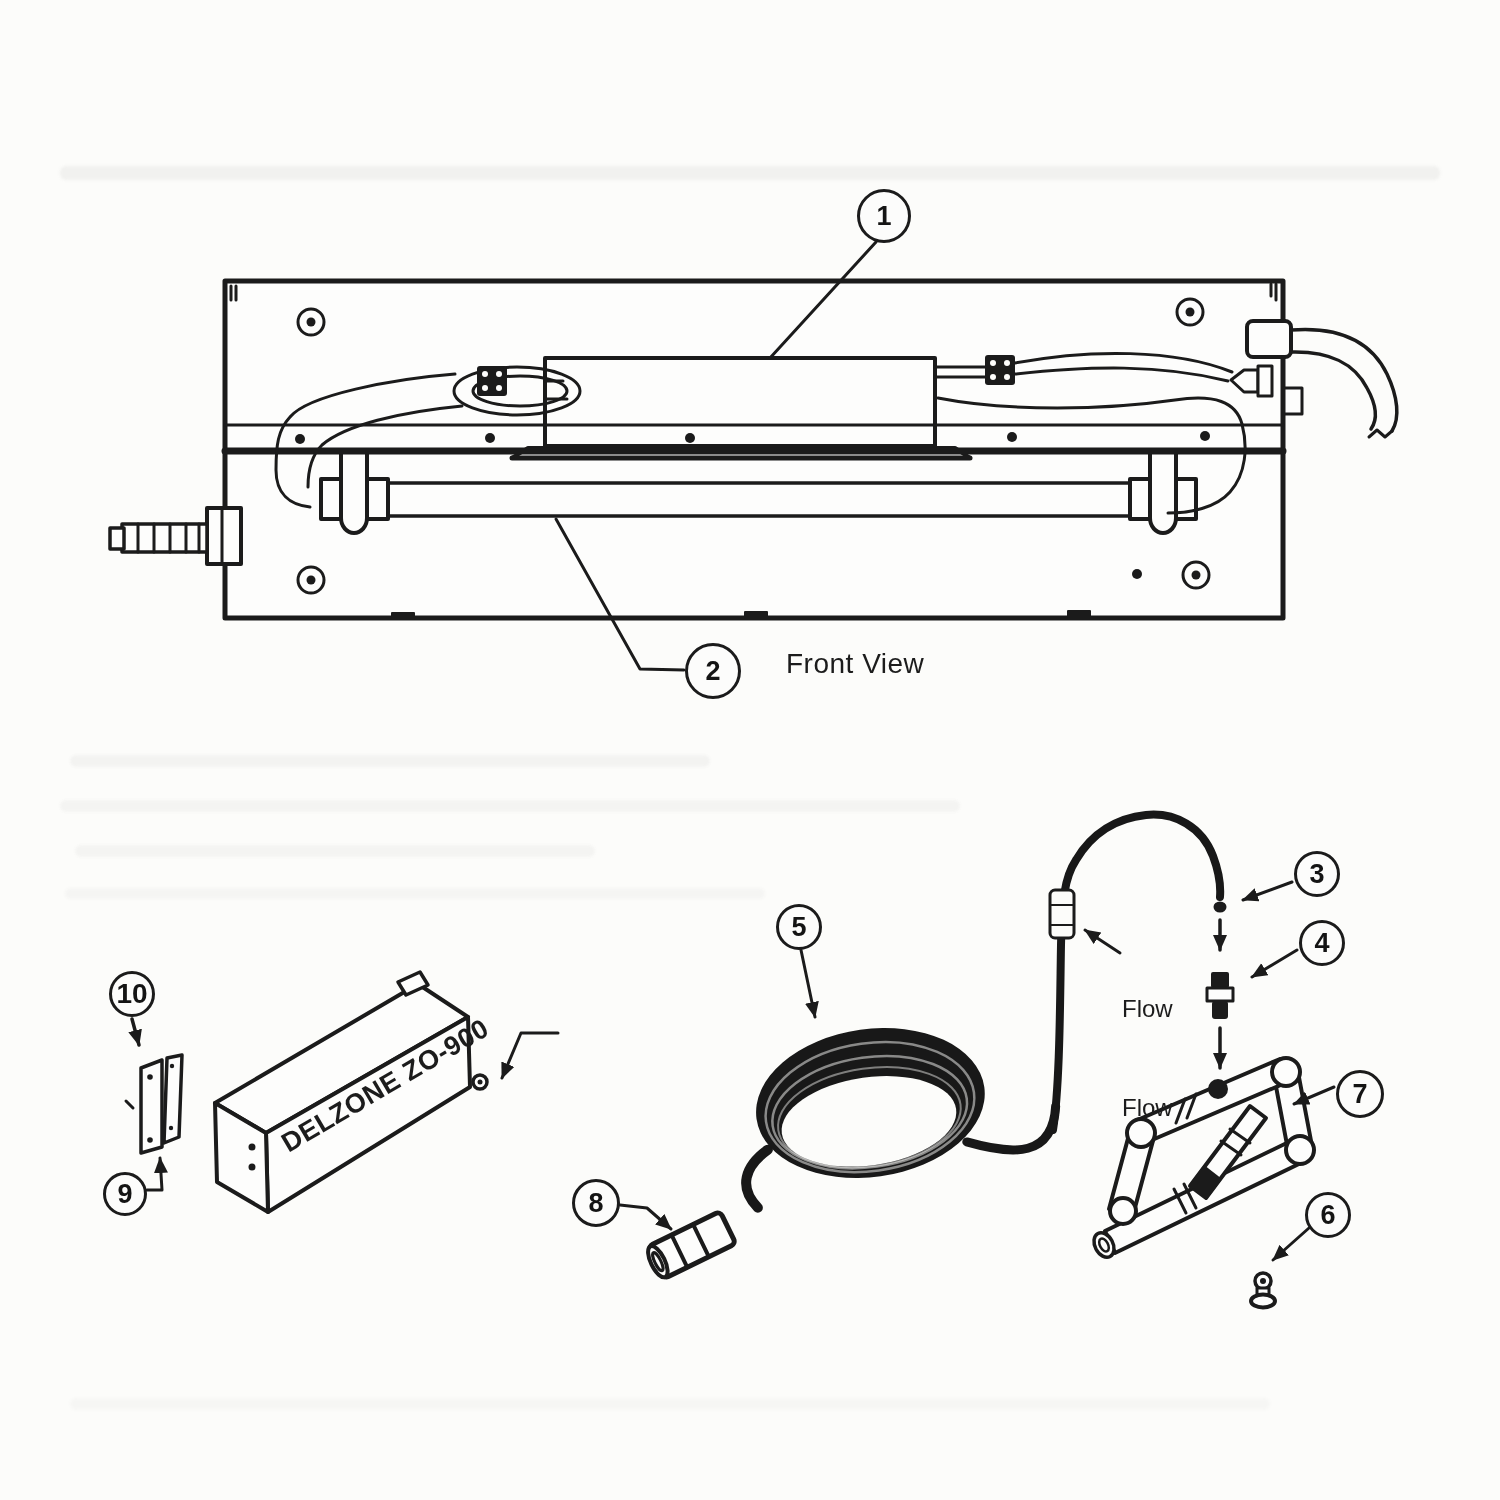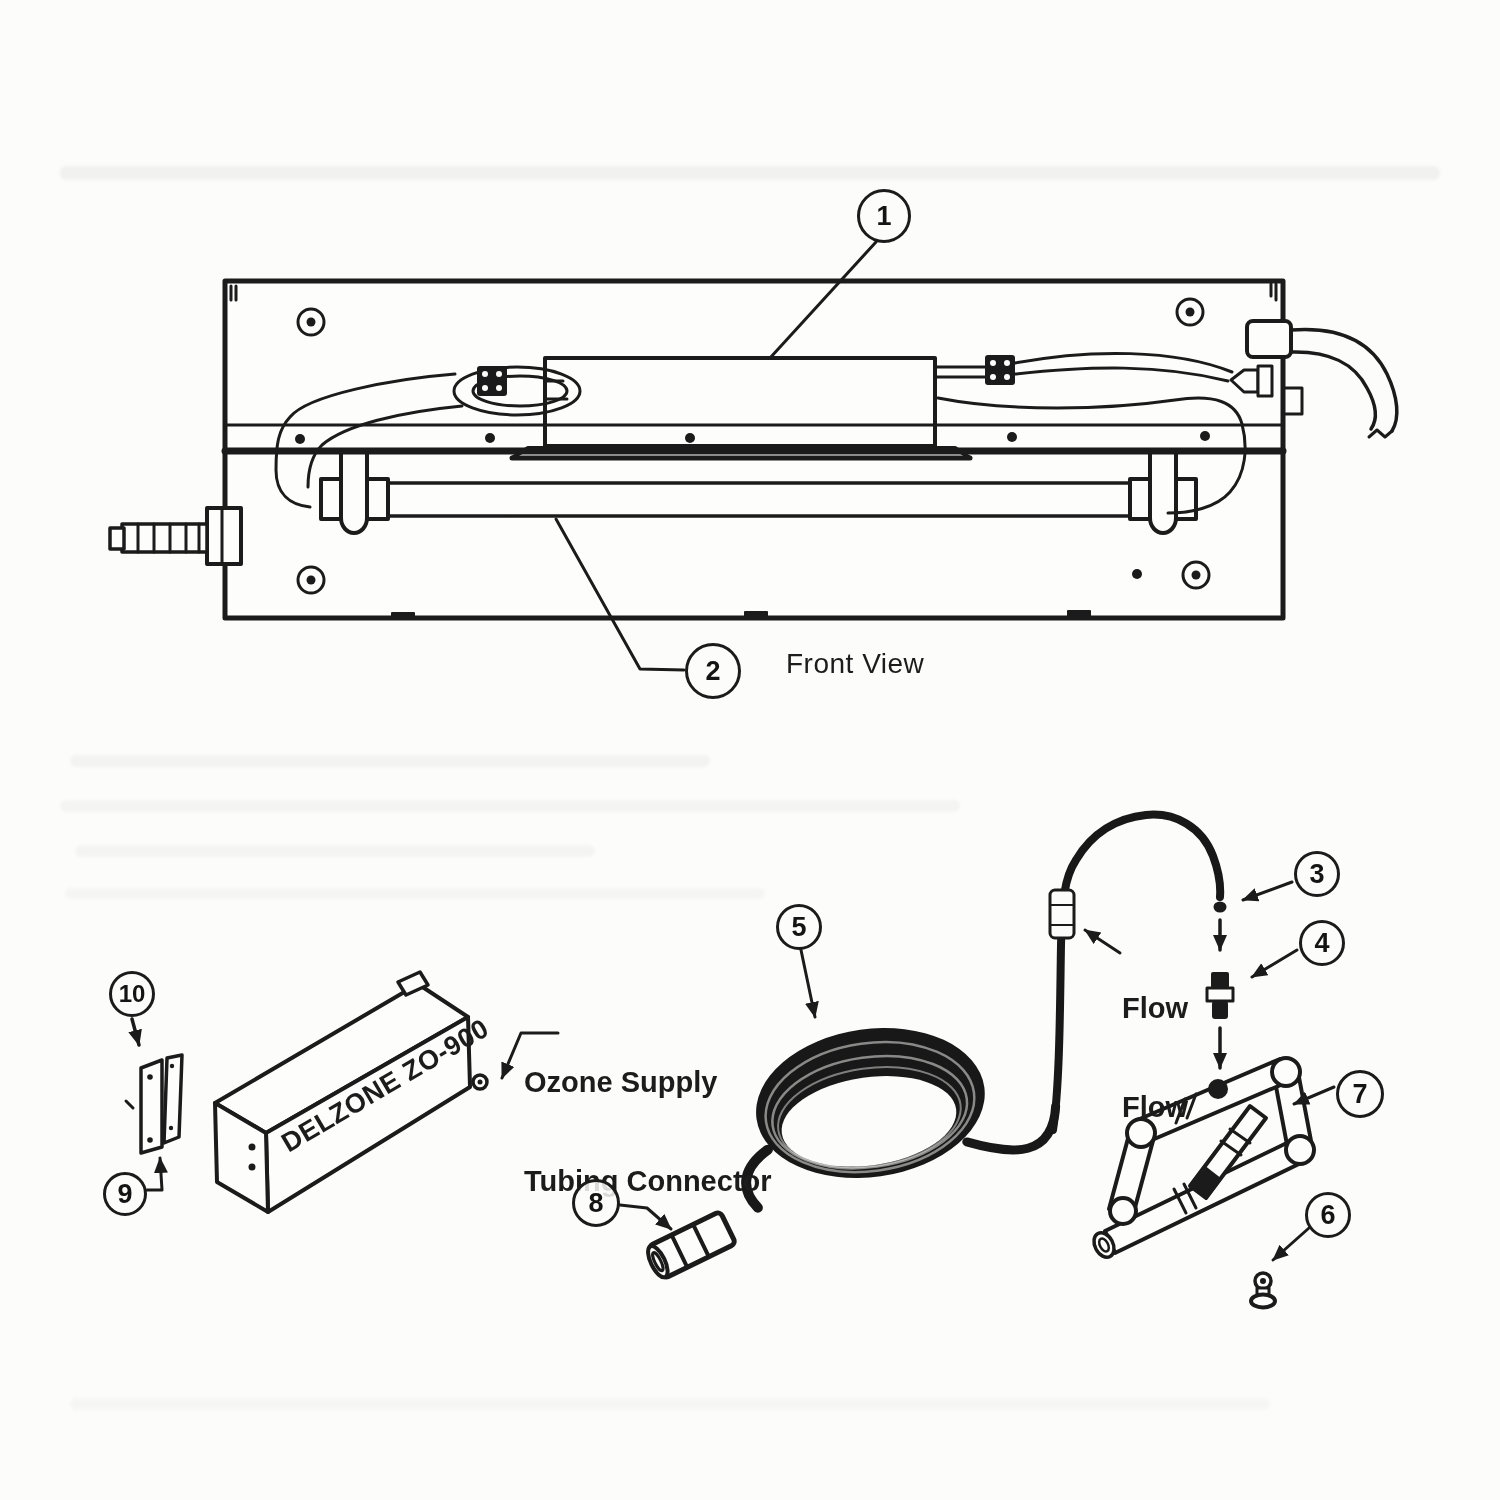--- a/index.html
+++ b/index.html
@@ -4,21 +4,21 @@
 <style>
   html,body{margin:0;padding:0;}
   body{background:#e8e8e6;font-family:"Liberation Sans", sans-serif;}
   .page{
     position:relative;width:1500px;height:1500px;margin:0 auto;
     background:#fcfcfa;overflow:hidden;color:#1b1b1b;
   }
   .page svg{position:absolute;left:0;top:0;}
   .label{position:absolute;color:#1c1c1c;white-space:pre;}
   .front-view{font-size:28px;font-weight:400;letter-spacing:.5px;}
-  .small-label{font-size:29px;font-weight:700;line-height:33px;}
+  .small-label{font-size:24px;font-weight:400;line-height:33px;}
   .model-label{
     font-size:27px;font-weight:700;letter-spacing:.5px;
     transform:rotate(-30.5deg);transform-origin:0 100%;
   }
   .callout{
     position:absolute;border:3px solid #1b1b1b;border-radius:50%;
     display:flex;align-items:center;justify-content:center;
     font-weight:700;font-size:27px;color:#141414;background:rgba(252,252,250,.85);
     box-sizing:border-box;
   }
@@ -241,31 +241,27 @@
     </g>
   </svg>
 
   <div class="label front-view" style="left:786px;top:648px;">Front View</div>
 
   <div class="label small-label" style="left:1122px;top:926px;">
     <div>Flow</div>
     <div>Flow</div>
   </div>
 
-  <div class="label small-label" style="left:524px;top:1000px;">
-    <div>Ozone Supply</div>
-    <div>Tubing Connector</div>
-  </div>
 
   <div class="label model-label" style="left:292px;top:1128px;">DELZONE ZO-900</div>
 
   <div class="callout" style="left:857px;top:189px;width:54px;height:54px;">1</div>
   <div class="callout" style="left:685px;top:643px;width:56px;height:56px;">2</div>
   <div class="callout" style="left:1294px;top:851px;width:46px;height:46px;">3</div>
   <div class="callout" style="left:1299px;top:920px;width:46px;height:46px;">4</div>
   <div class="callout" style="left:776px;top:904px;width:46px;height:46px;">5</div>
   <div class="callout" style="left:1305px;top:1192px;width:46px;height:46px;">6</div>
   <div class="callout" style="left:1336px;top:1070px;width:48px;height:48px;">7</div>
   <div class="callout" style="left:572px;top:1179px;width:48px;height:48px;">8</div>
   <div class="callout" style="left:103px;top:1172px;width:44px;height:44px;">9</div>
-  <div class="callout" style="left:109px;top:971px;width:46px;height:46px;font-size:24px;">10</div>
+  <div class="callout" style="left:109px;top:971px;width:46px;height:46px;font-size:28px;">10</div>
 
 </div>
 
 </body></html>

